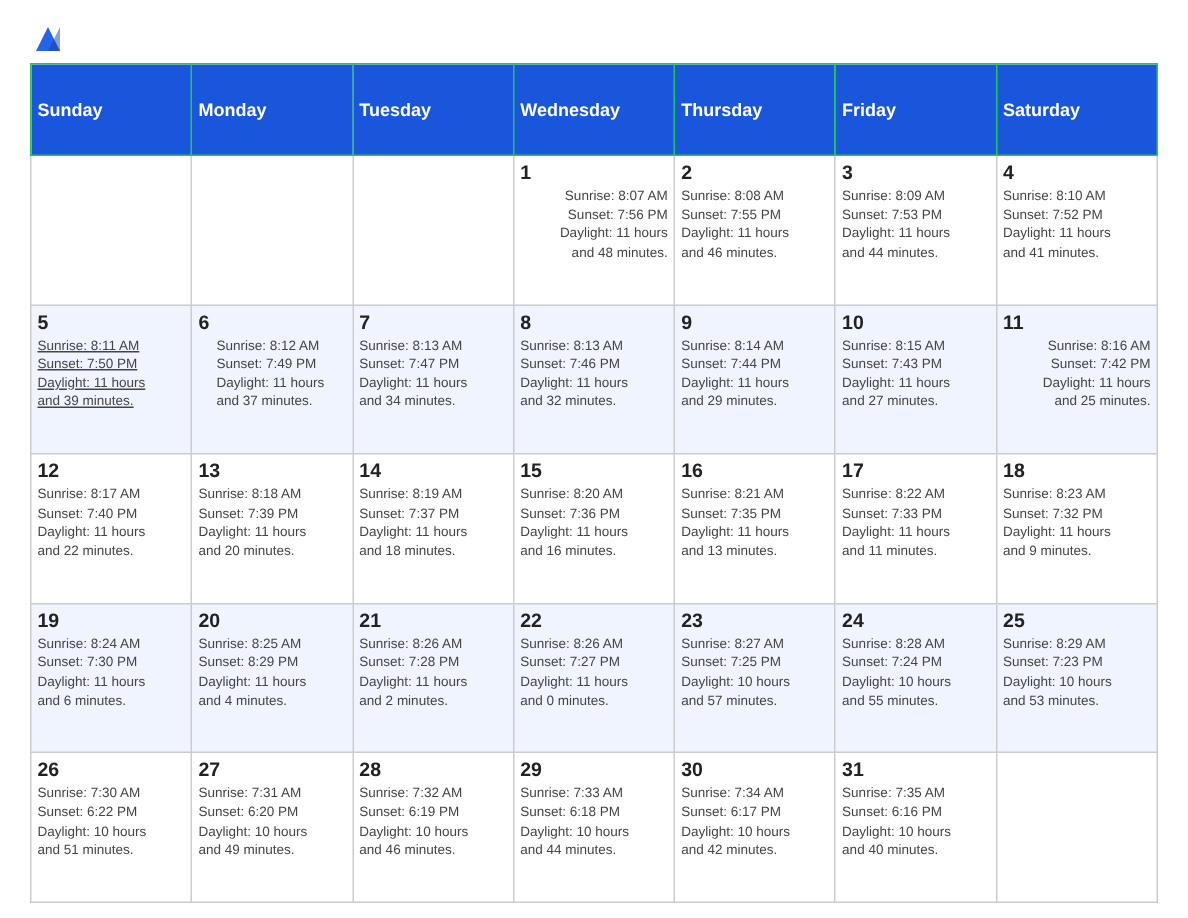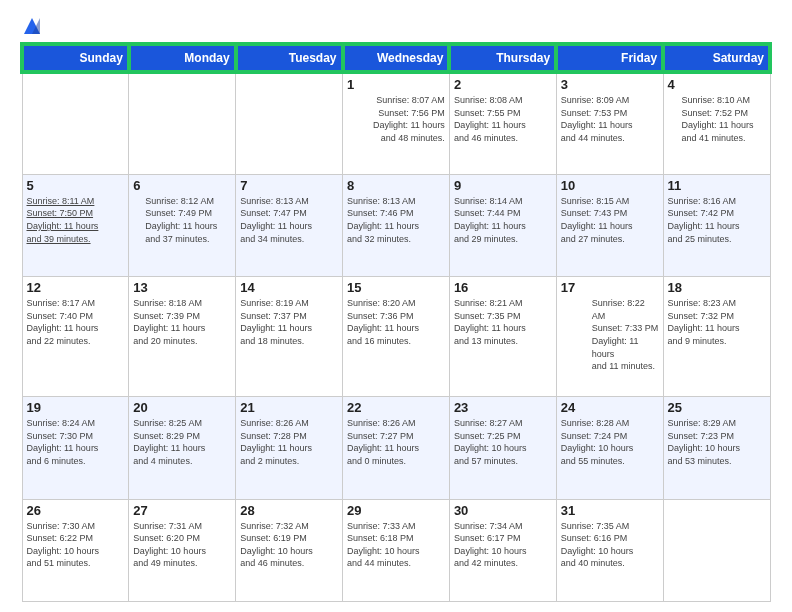--- a/index.html
+++ b/index.html
@@ -45,23 +45,23 @@
       border: 1px solid #ccc;
       border-collapse: collapse;
       width: 100%;
       table-layout: fixed;
     }
     .calendar th {
       background-color: #1a56db;
       color: #fff;
       font-size: 12px;
       font-weight: bold;
-      padding: 5px 4px;
-      text-align: right;
-      border: 4px solid #22c55e;
+      padding: 23px 4px;
+      text-align: left;
+      border: 1px solid #22c55e;
     }
     .calendar td {
       border: 1px solid #ccc;
       vertical-align: top;
       padding: 3px 4px;
       font-size: 9.5px;
       color: #333;
       height: 85px;
     }
     .day-number {
@@ -142,21 +142,21 @@
           </td>
           <td>
             <span class="day-number">3</span>
             <div class="day-info" style="white-space: pre-line;">Sunrise: 8:09 AM
 Sunset: 7:53 PM
 Daylight: 11 hours
 and 44 minutes.</div>
           </td>
           <td>
             <span class="day-number">4</span>
-            <div class="day-info" style="white-space: pre-line; margin-left: 14px;">Sunrise: 8:10 AM
+            <div class="day-info" style="white-space: pre-line;">Sunrise: 8:10 AM
 Sunset: 7:52 PM
 Daylight: 11 hours
 and 41 minutes.</div>
           </td>
         </tr>
         <tr class="row-shaded">
           <td>
             <span class="day-number">5</span>
             <div class="day-info" style="white-space: pre-line; text-decoration: underline;">Sunrise: 8:11 AM
 Sunset: 7:50 PM
@@ -193,21 +193,21 @@
           </td>
           <td>
             <span class="day-number">10</span>
             <div class="day-info" style="white-space: pre-line;">Sunrise: 8:15 AM
 Sunset: 7:43 PM
 Daylight: 11 hours
 and 27 minutes.</div>
           </td>
           <td>
             <span class="day-number">11</span>
-            <div class="day-info" style="white-space: pre-line;">Sunrise: 8:16 AM
+            <div class="day-info" style="white-space: pre-line; text-align: right;">Sunrise: 8:16 AM
 Sunset: 7:42 PM
 Daylight: 11 hours
 and 25 minutes.</div>
           </td>
         </tr>
         <tr class="row-white">
           <td>
             <span class="day-number">12</span>
             <div class="day-info" style="white-space: pre-line;">Sunrise: 8:17 AM
 Sunset: 7:40 PM
@@ -237,21 +237,21 @@
           </td>
           <td>
             <span class="day-number">16</span>
             <div class="day-info" style="white-space: pre-line;">Sunrise: 8:21 AM
 Sunset: 7:35 PM
 Daylight: 11 hours
 and 13 minutes.</div>
           </td>
           <td>
             <span class="day-number">17</span>
-            <div class="day-info" style="white-space: pre-line; margin-left: 31px;">Sunrise: 8:22 AM
+            <div class="day-info" style="white-space: pre-line;">Sunrise: 8:22 AM
 Sunset: 7:33 PM
 Daylight: 11 hours
 and 11 minutes.</div>
           </td>
           <td>
             <span class="day-number">18</span>
             <div class="day-info" style="white-space: pre-line;">Sunrise: 8:23 AM
 Sunset: 7:32 PM
 Daylight: 11 hours
 and 9 minutes.</div>

